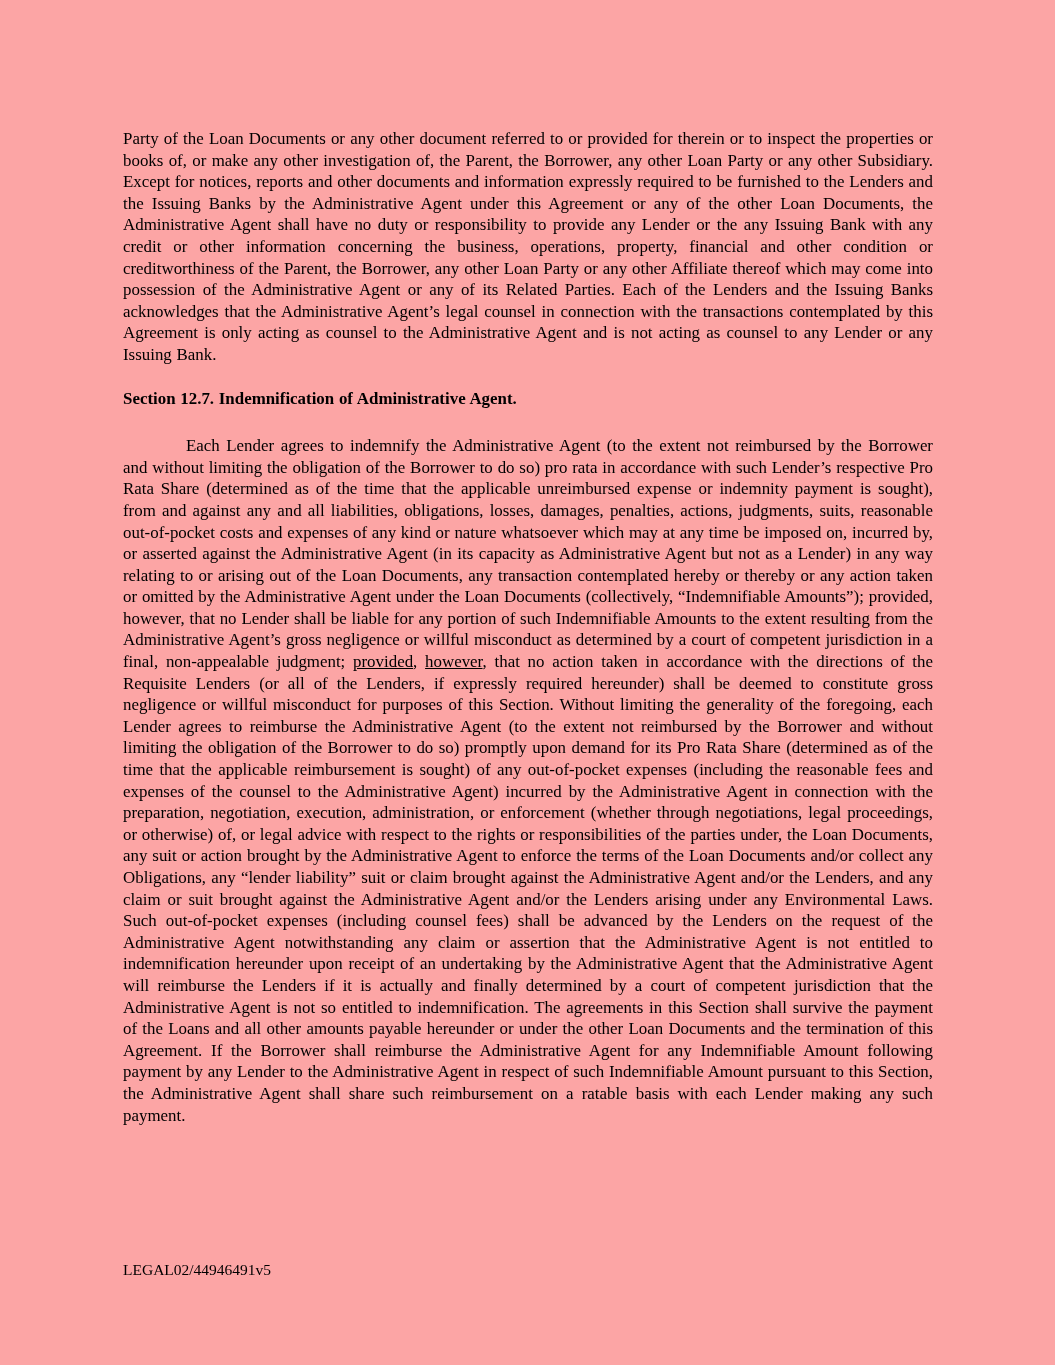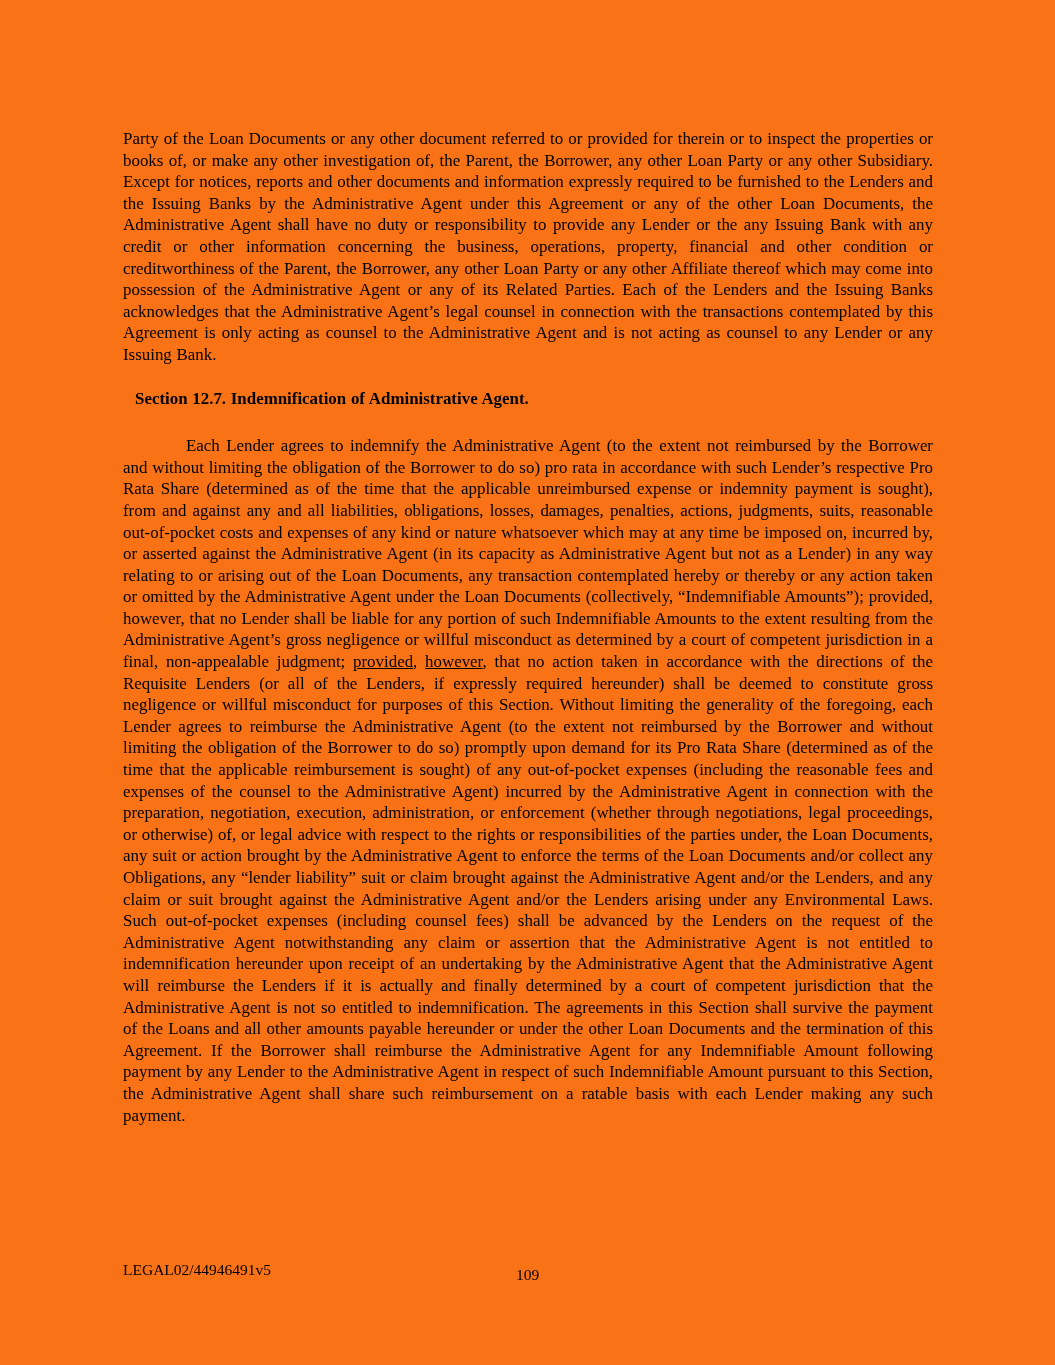--- a/index.html
+++ b/index.html
@@ -4,40 +4,40 @@
 <style>
   html, body {
     margin: 0;
     padding: 0;
     background: #ffffff;
   }
   .page {
     position: relative;
     width: 1055px;
     height: 1365px;
-    background: #f97316;
+    background: #fca5a5;
     color: #000000;
     font-family: "Liberation Serif", "DejaVu Serif", serif;
     overflow: hidden;
   }
   .content {
     position: absolute;
     left: 123px;
     top: 128px;
     width: 810px;
   }
   .body-text {
     margin: 0;
     font-size: 16.9px;
     line-height: 21.6px;
     text-align: justify;
     word-spacing: 0.5px;
   }
   .section-heading {
-    margin: 22px 0 0 12px;
+    margin: 22px 0 0 0;
     font-size: 16.9px;
     line-height: 21.6px;
     font-weight: bold;
     text-align: left;
   }
   .indent-para {
     margin-top: 26px;
     text-indent: 63px;
   }
   .u {
@@ -68,17 +68,16 @@
   <div class="content">
 
     <p class="body-text">Party of the Loan Documents or any other document referred to or provided for therein or to inspect the properties or books of, or make any other investigation of, the Parent, the Borrower, any other Loan Party or any other Subsidiary.  Except for notices, reports and other documents and information expressly required to be furnished to the Lenders and the Issuing Banks by the Administrative Agent under this Agreement or any of the other Loan Documents, the Administrative Agent shall have no duty or responsibility to provide any Lender or the any Issuing Bank with any credit or other information concerning the business, operations, property, financial and other condition or creditworthiness of the Parent, the Borrower, any other Loan Party or any other Affiliate thereof which may come into possession of the Administrative Agent or any of its Related Parties.  Each of the Lenders and the Issuing Banks acknowledges that the Administrative Agent’s legal counsel in connection with the transactions contemplated by this Agreement is only acting as counsel to the Administrative Agent and is not acting as counsel to any Lender or any Issuing Bank.</p>
 
     <p class="body-text section-heading">Section 12.7.  Indemnification of Administrative Agent.</p>
 
     <p class="body-text indent-para"><span>Each Lender agrees to indemnify the Administrative Agent (to the extent not reimbursed by the Borrower and without limiting the obligation of the Borrower to do so) pro rata in accordance with such Lender’s respective Pro Rata Share (determined as of the time that the applicable unreimbursed expense or indemnity payment is sought), from and against any and all liabilities, obligations, losses, damages, penalties, actions, judgments, suits, reasonable out-of-pocket costs and expenses of any kind or nature whatsoever which may at any time be imposed on, incurred by, or asserted against the Administrative Agent (in its capacity as Administrative Agent but not as a Lender) in any way relating to or arising out of the Loan Documents, any transaction contemplated hereby or thereby or any action taken or omitted by the Administrative Agent under the Loan Documents (collectively, “Indemnifiable Amounts”); provided, however, that no Lender shall be liable for any portion of such Indemnifiable Amounts to the extent resulting from the Administrative Agent’s gross negligence or willful misconduct as determined by a court of competent jurisdiction in a final, non-appealable judgment; </span><span class="u">provided</span><span>, </span><span class="u">however</span><span>, that no action taken in accordance with the directions of the Requisite Lenders (or all of the Lenders, if expressly required hereunder) shall be deemed to constitute gross negligence or willful misconduct for purposes of this Section.  Without limiting the generality of the foregoing, each Lender agrees to reimburse the Administrative Agent (to the extent not reimbursed by the Borrower and without limiting the obligation of the Borrower to do so) promptly upon demand for its Pro Rata Share (determined as of the time that the applicable reimbursement is sought) of any out-of-pocket expenses (including the reasonable fees and expenses of the counsel to the Administrative Agent) incurred by the Administrative Agent in connection with the preparation, negotiation, execution, administration, or enforcement (whether through negotiations, legal proceedings, or otherwise) of, or legal advice with respect to the rights or responsibilities of the parties under, the Loan Documents, any suit or action brought by the Administrative Agent to enforce the terms of the Loan Documents and/or collect any Obligations, any “lender liability” suit or claim brought against the Administrative Agent and/or the Lenders, and any claim or suit brought against the Administrative Agent and/or the Lenders arising under any Environmental Laws.  Such out-of-pocket expenses (including counsel fees) shall be advanced by the Lenders on the request of the Administrative Agent notwithstanding any claim or assertion that the Administrative Agent is not entitled to indemnification hereunder upon receipt of an undertaking by the Administrative Agent that the Administrative Agent will reimburse the Lenders if it is actually and finally determined by a court of competent jurisdiction that the Administrative Agent is not so entitled to indemnification.  The agreements in this Section shall survive the payment of the Loans and all other amounts payable hereunder or under the other Loan Documents and the termination of this Agreement.  If the Borrower shall reimburse the Administrative Agent for any Indemnifiable Amount following payment by any Lender to the Administrative Agent in respect of such Indemnifiable Amount pursuant to this Section, the Administrative Agent shall share such reimbursement on a ratable basis with each Lender making any such payment.</span></p>
 
   </div>
 
-  <div class="page-number">109</div>
 
   <div class="doc-id">LEGAL02/44946491v5</div>
 
 </div>
 
 </body></html>

